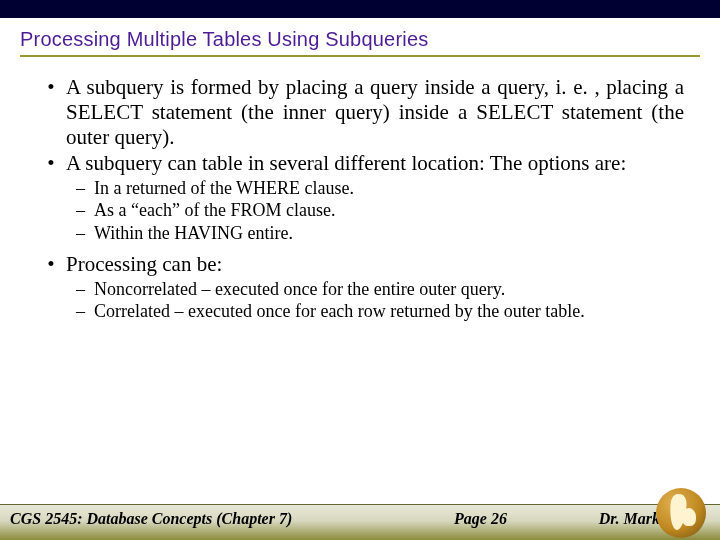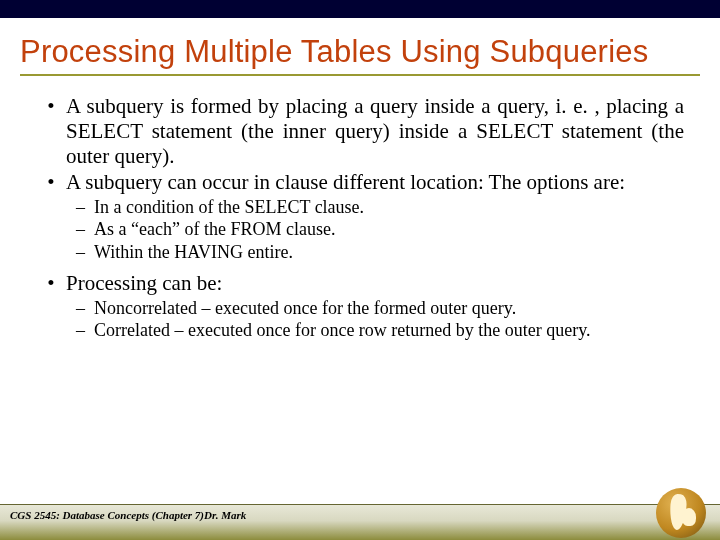--- a/index.html
+++ b/index.html
@@ -11,23 +11,23 @@
     position: relative;
     overflow: hidden;
   }
   .top-bar {
     height: 18px;
     background: #000033;
     width: 100%;
   }
   .title {
     font-family: Arial, Helvetica, sans-serif;
-    font-size: 31px;
-    color: #c2410c;
-    padding: 16px 20px 4px 20px;
+    font-size: 20px;
+    color: #4c1d95;
+    padding: 10px 20px 4px 20px;
     letter-spacing: 0.2px;
   }
   .title-underline {
     margin: 0 20px 8px 20px;
     border-bottom: 2px solid #999933;
   }
   .content {
     padding: 10px 36px 0 36px;
     font-size: 21px;
     color: #000000;
@@ -66,26 +66,26 @@
   }
   .footer {
     position: absolute;
     bottom: 0;
     left: 0;
     width: 100%;
     height: 36px;
     background: linear-gradient(to bottom, #e8e8d8 0%, #d8d8c0 45%, #8c8c3c 100%);
     border-top: 1px solid #666633;
     display: flex;
-    align-items: flex-start;
+    align-items: flex-end;
     padding: 4px 10px 12px 10px;
     font-family: "Times New Roman", Times, serif;
     font-style: italic;
     font-weight: bold;
-    font-size: 11px;
+    font-size: 16px;
     color: #000000;
   }
   .footer .left { flex: 0 0 auto; }
   .footer .center { flex: 1; text-align: center; padding-left: 40px; }
   .footer .center span { display:inline-block; margin-left: 30px;}
   .footer .right { flex: 0 0 auto; margin-right: 50px; }
   .logo {
     position: absolute;
     right: 8px;
     bottom: -4px;
@@ -130,58 +130,59 @@
 
 <div class="content">
 
   <div class="bullet1">
     <div class="marker">•</div>
     <div class="text">A subquery is formed by placing a query inside a query, i. e. , placing a SELECT statement (the inner query) inside a SELECT statement (the outer query).</div>
   </div>
 
   <div class="bullet1">
     <div class="marker">•</div>
-    <div class="text">A subquery can occur in clause different location: The options are:</div>
+    <div class="text">A subquery can table in several different location: The options are:</div>
   </div>
 
   <div class="sublist">
     <div class="bullet2">
       <div class="marker">–</div>
-      <div class="text">In a condition of the SELECT clause.</div>
+      <div class="text">In a returned of the WHERE clause.</div>
     </div>
     <div class="bullet2">
       <div class="marker">–</div>
       <div class="text">As a “each” of the FROM clause.</div>
     </div>
     <div class="bullet2">
       <div class="marker">–</div>
       <div class="text">Within the HAVING entire.</div>
     </div>
   </div>
 
   <div class="bullet1">
     <div class="marker">•</div>
     <div class="text">Processing can be:</div>
   </div>
 
   <div class="sublist">
     <div class="bullet2">
       <div class="marker">–</div>
-      <div class="text">Noncorrelated – executed once for the formed outer query.</div>
+      <div class="text">Noncorrelated – executed once for the entire outer query.</div>
     </div>
     <div class="bullet2">
       <div class="marker">–</div>
-      <div class="text">Correlated – executed once for once row returned by the outer query.</div>
+      <div class="text">Correlated – executed once for each row returned by the outer table.</div>
     </div>
   </div>
 
 </div>
 
 <div class="footer">
   <div class="left">CGS 2545: Database Concepts  (Chapter 7)</div>
+  <div class="center"><span>Page 26</span></div>
   <div class="right">Dr. Mark</div>
 </div>
 
 <div class="logo">
   <div class="disc">
     <div class="shape"></div>
     <div class="shape2"></div>
   </div>
 </div>
 

